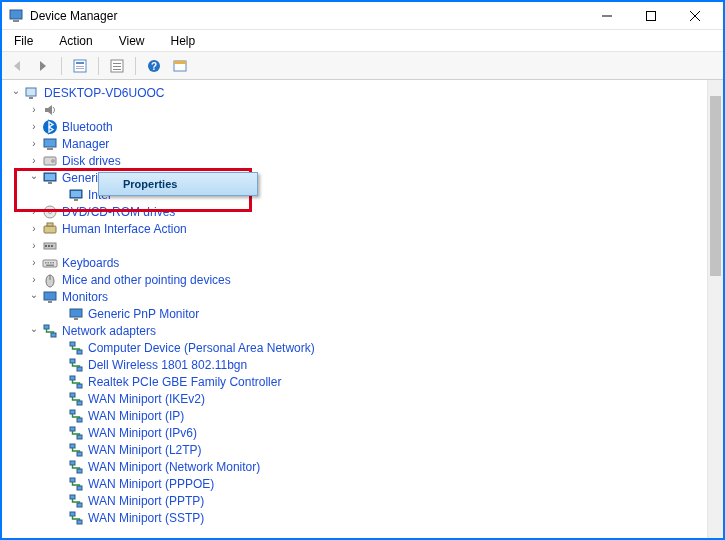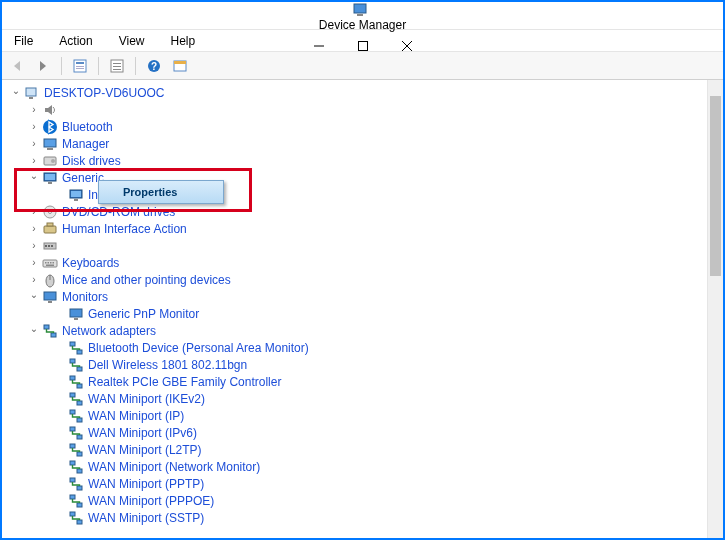--- a/index.html
+++ b/index.html
@@ -12,21 +12,20 @@
     overflow: hidden;
     border: 2px solid #0179ff;
   }
   .titlebar {
     height: 28px;
     display: flex;
     align-items: center;
     padding: 0 6px;
     background: #fff;
     border-bottom: 1px solid #e5e5e5;
-    flex-direction: column;
   }
   .titlebar .app-icon {
     width: 16px; height: 16px;
     margin-right: 6px;
     display: inline-flex;
     align-items: center; justify-content: center;
   }
   .titlebar .title { flex: 1; font-size: 12px; color: #000; }
   .winbtns { display: flex; }
   .winbtn {
@@ -380,21 +379,21 @@
       </div>
       <div class="row depth2">
         <span class="exp blank">·</span>
         <span class="ico">
           <svg width="16" height="16">
             <rect x="2" y="2" width="5" height="4" fill="#5aa0e6" stroke="#2a5a8a"></rect>
             <rect x="9" y="10" width="5" height="4" fill="#5aa0e6" stroke="#2a5a8a"></rect>
             <path d="M4.5 6v3h7V10" fill="none" stroke="#2a8a3a" stroke-width="1.4"></path>
           </svg>
         </span>
-        <span class="label">Bluetooth Device (Personal Area Monitor)</span>
+        <span class="label">Computer Device (Personal Area Network)</span>
       </div>
       <div class="row depth2">
         <span class="exp blank">·</span>
         <span class="ico">
           <svg width="16" height="16">
             <rect x="2" y="2" width="5" height="4" fill="#5aa0e6" stroke="#2a5a8a"></rect>
             <rect x="9" y="10" width="5" height="4" fill="#5aa0e6" stroke="#2a5a8a"></rect>
             <path d="M4.5 6v3h7V10" fill="none" stroke="#2a8a3a" stroke-width="1.4"></path>
           </svg>
         </span>
@@ -468,45 +467,45 @@
       </div>
       <div class="row depth2">
         <span class="exp blank">·</span>
         <span class="ico">
           <svg width="16" height="16">
             <rect x="2" y="2" width="5" height="4" fill="#5aa0e6" stroke="#2a5a8a"></rect>
             <rect x="9" y="10" width="5" height="4" fill="#5aa0e6" stroke="#2a5a8a"></rect>
             <path d="M4.5 6v3h7V10" fill="none" stroke="#2a8a3a" stroke-width="1.4"></path>
           </svg>
         </span>
+        <span class="label">WAN Miniport (PPPOE)</span>
+      </div>
+      <div class="row depth2">
+        <span class="exp blank">·</span>
+        <span class="ico">
+          <svg width="16" height="16">
+            <rect x="2" y="2" width="5" height="4" fill="#5aa0e6" stroke="#2a5a8a"></rect>
+            <rect x="9" y="10" width="5" height="4" fill="#5aa0e6" stroke="#2a5a8a"></rect>
+            <path d="M4.5 6v3h7V10" fill="none" stroke="#2a8a3a" stroke-width="1.4"></path>
+          </svg>
+        </span>
         <span class="label">WAN Miniport (PPTP)</span>
       </div>
       <div class="row depth2">
         <span class="exp blank">·</span>
         <span class="ico">
           <svg width="16" height="16">
             <rect x="2" y="2" width="5" height="4" fill="#5aa0e6" stroke="#2a5a8a"></rect>
             <rect x="9" y="10" width="5" height="4" fill="#5aa0e6" stroke="#2a5a8a"></rect>
             <path d="M4.5 6v3h7V10" fill="none" stroke="#2a8a3a" stroke-width="1.4"></path>
           </svg>
         </span>
-        <span class="label">WAN Miniport (PPPOE)</span>
-      </div>
-      <div class="row depth2">
-        <span class="exp blank">·</span>
-        <span class="ico">
-          <svg width="16" height="16">
-            <rect x="2" y="2" width="5" height="4" fill="#5aa0e6" stroke="#2a5a8a"></rect>
-            <rect x="9" y="10" width="5" height="4" fill="#5aa0e6" stroke="#2a5a8a"></rect>
-            <path d="M4.5 6v3h7V10" fill="none" stroke="#2a8a3a" stroke-width="1.4"></path>
-          </svg>
-        </span>
         <span class="label">WAN Miniport (SSTP)</span>
       </div>
       <div class="highlight-box" style="left: 12px; top: 88px; width: 238px; height: 44px;"></div>
-      <div class="context-menu" style="left: 96px; top: 100px; width: 126px;">
+      <div class="context-menu" style="left: 96px; top: 92px; width: 160px;">
         <div class="context-item">Properties</div>
       </div>
     </div>
   <div class="scrollbar">
     <div class="scrollthumb"></div>
   </div>
 </div>
 
 </body></html>

